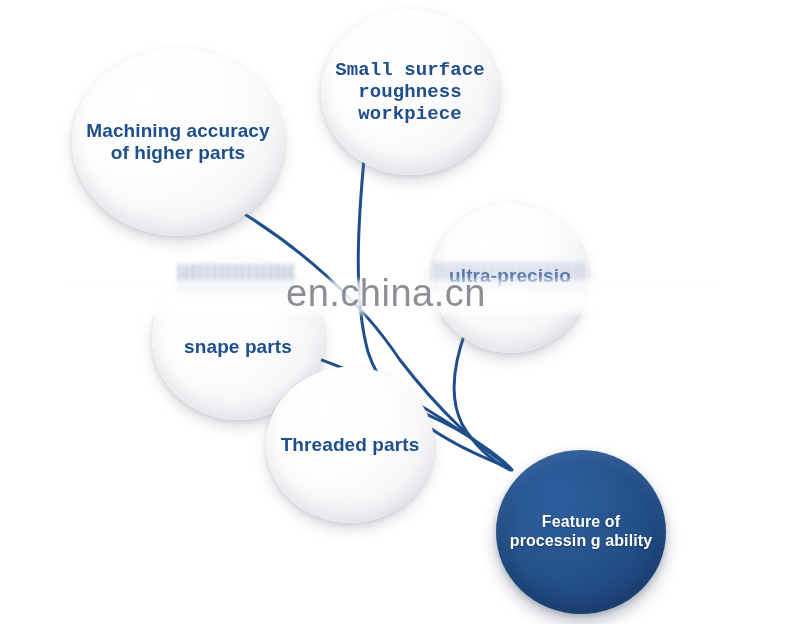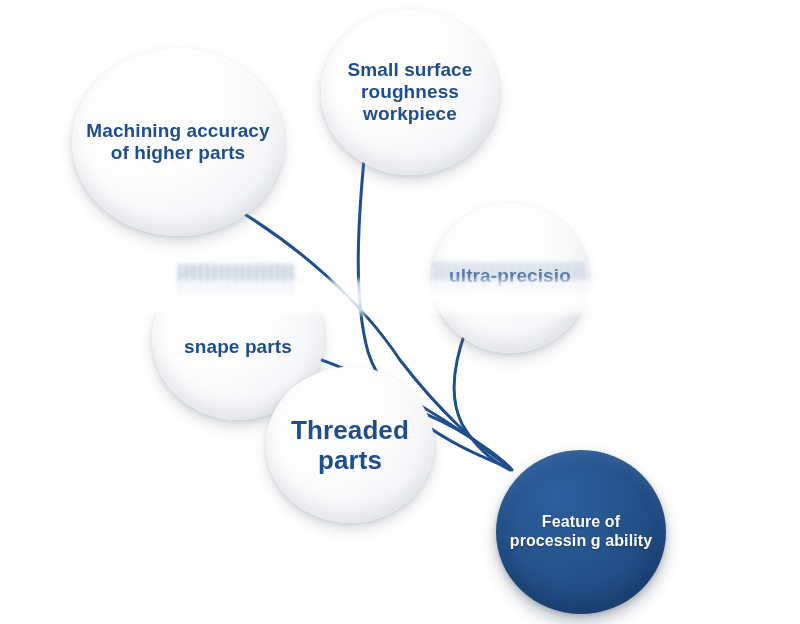--- a/index.html
+++ b/index.html
@@ -81,36 +81,36 @@
 
   
   #node-machining {
     left: 72px;  top: 48px;  width: 212px; height: 188px; align-items: center;
   }
   #node-machining .label { font-size: 19px; }
 
   #node-roughness {
     left: 321px; top: 9px;   width: 178px; height: 166px;
   }
-  #node-roughness .label { font-size: 19px; }
+  #node-roughness .label { font-size: 19px; font-family: Liberation Mono, monospace; }
 
   #node-ultra {
     left: 432px; top: 203px; width: 156px; height: 150px;
   }
   #node-ultra .label { font-size: 19px; margin-top: -4px; }
 
   #node-shape {
     left: 152px; top: 258px; width: 172px; height: 162px;
   }
   #node-shape .label { font-size: 19px; margin-top: 16px; }
 
   #node-threaded {
     left: 266px; top: 367px; width: 168px; height: 156px;
   }
-  #node-threaded .label { font-size: 26px; }
+  #node-threaded .label { font-size: 19px; }
 
   #node-feature {
     left: 496px; top: 450px; width: 170px; height: 164px;
   }
   #node-feature .label { font-size: 16px; }
 
   
   #watermark-band {
     position: absolute;
     left: 60px;
@@ -215,14 +215,15 @@
     <span class="label">Threaded parts</span>
   </div>
 
   <div class="node accent" id="node-feature">
     <span class="label">Feature of processin g ability</span>
   </div>
 
   <div id="watermark-smear"></div>
   <div id="watermark-smear2"></div>
   <div id="watermark-band"></div>
+  <div id="watermark-text">en.china.cn</div>
 
 </div>
 
 </body></html>

